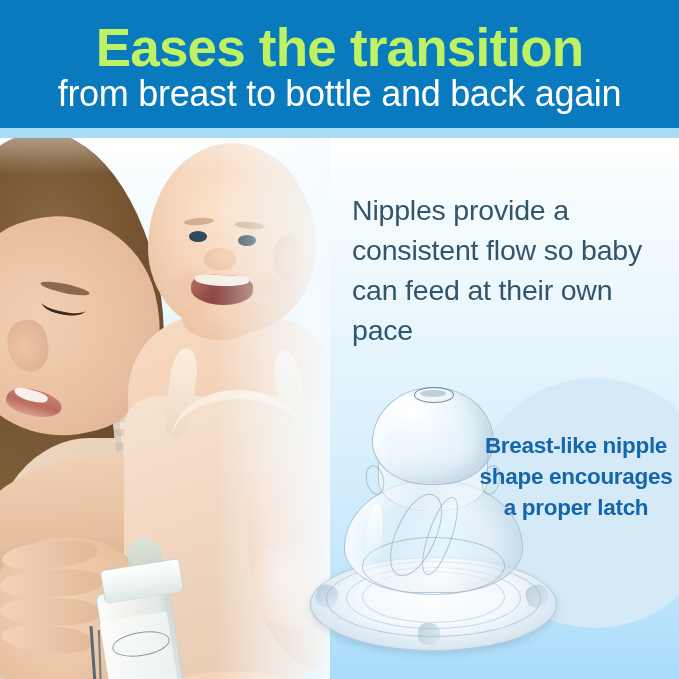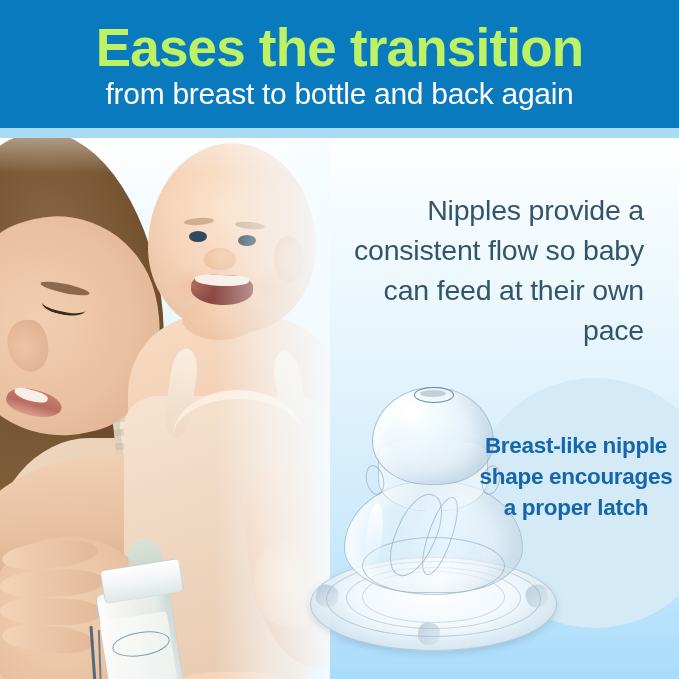--- a/index.html
+++ b/index.html
@@ -31,21 +31,21 @@
     font-size:53px;
     font-weight:bold;
     letter-spacing:-0.8px;
     line-height:46px;
     white-space:nowrap;
   }
   .subhead{
     position:absolute;left:0;top:77px;width:679px;
     text-align:center;
     color:#ffffff;
-    font-size:30px;
+    font-size:36px;
     font-weight:300;
     letter-spacing:-0.3px;
     line-height:34px;
     white-space:nowrap;
   }
 
   
   .bg-gradient{
     position:absolute;left:0;top:138px;width:679px;height:541px;
     background:linear-gradient(to bottom,
@@ -322,22 +322,22 @@
   }
   .bottle-vent2{
     position:absolute;left:99px;top:492px;width:2px;height:66px;
     background:rgba(35,75,110,.6);
     transform:rotate(-2deg);
     z-index:17;
   }
 
   
   .right-copy{
-    position:absolute;left:332px;top:190px;width:312px;
-    text-align:right;
+    position:absolute;left:352px;top:190px;width:312px;
+    text-align:left;
     color:#33556b;
     font-size:28.5px;
     font-weight:300;
     line-height:40px;
     letter-spacing:-0.2px;
     z-index:40;
   }
 
   
   .callout{

